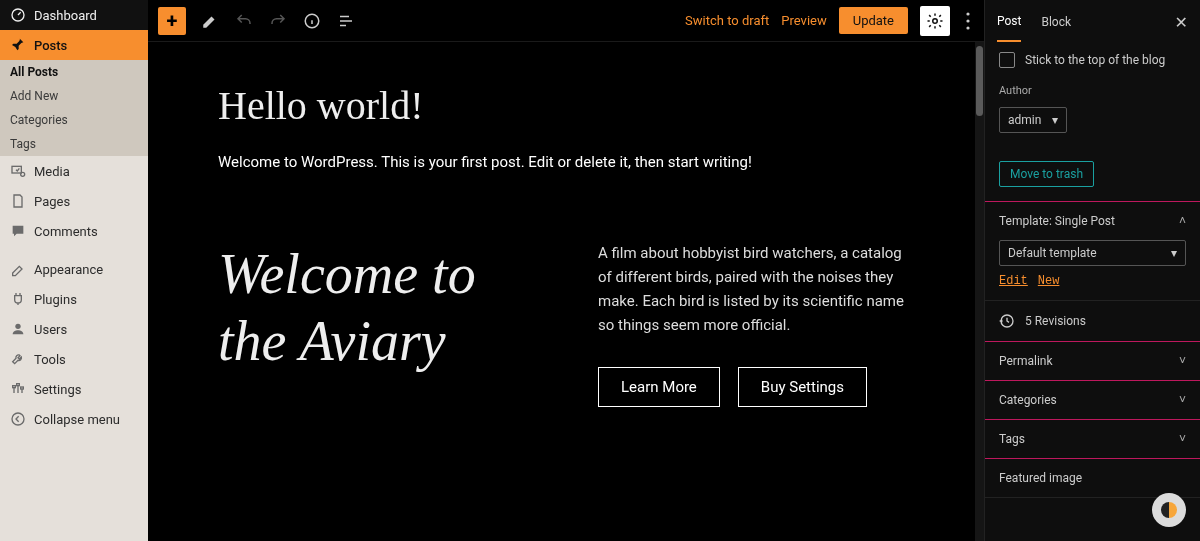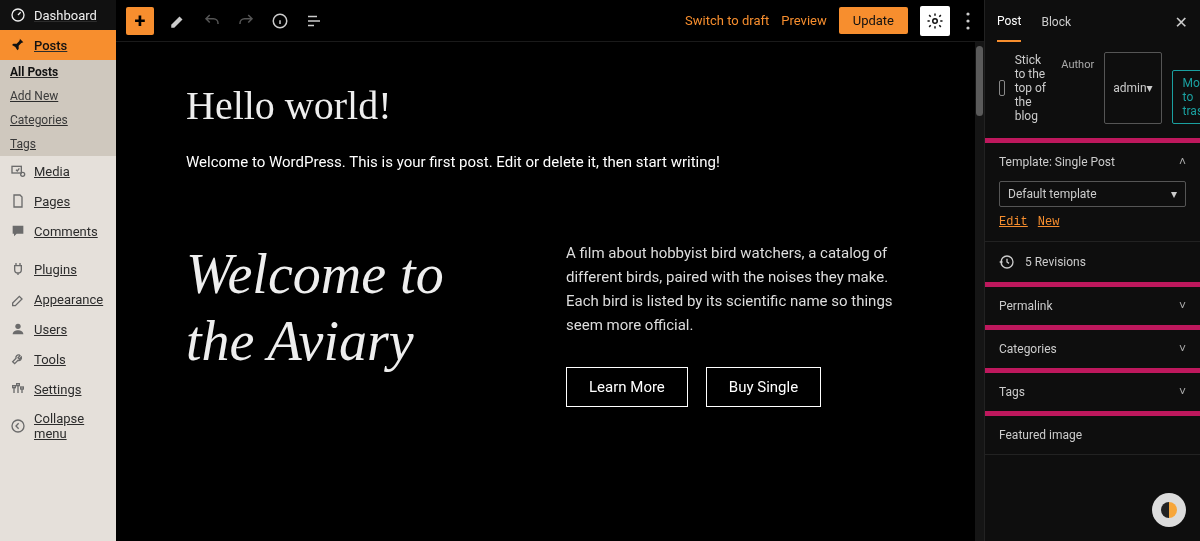--- a/index.html
+++ b/index.html
@@ -1,19 +1,19 @@
 <!DOCTYPE html>
 <html><head>
 <meta charset="utf-8">
 <style>
 * { margin: 0; padding: 0; box-sizing: border-box; font-family: -apple-system, BlinkMacSystemFont, "Segoe UI", Roboto, sans-serif; }
 body { display: flex; width: 1200px; height: 541px; background: #000; color: #fff; overflow: hidden; }
 
 
-.admin-sidebar { width: 116px; background: #e5e0da; color: #2c2c2c; display: flex; flex-direction: column; font-size: 13px; text-decoration: underline; }
+.admin-sidebar { width: 148px; background: #e5e0da; color: #2c2c2c; display: flex; flex-direction: column; font-size: 13px; }
 .admin-sidebar .item { display: flex; align-items: center; gap: 8px; padding: 7px 10px; cursor: pointer; }
 .admin-sidebar .item .icon { width: 16px; height: 16px; display: flex; align-items: center; justify-content: center; color: #6b6b6b; }
 .admin-sidebar .item.dark { background: #111; color: #f0f0f0; }
 .admin-sidebar .item.dark .icon { color: #f0f0f0; }
 .admin-sidebar .item.active { background: #f78e2e; color: #111; font-weight: 500; position: relative; }
 .admin-sidebar .item.active .icon { color: #111; }
 .admin-sidebar .item.active::after { content: ""; position: absolute; right: -6px; top: 50%; transform: translateY(-50%); border-left: 6px solid #f78e2e; border-top: 6px solid transparent; border-bottom: 6px solid transparent; }
 .admin-sidebar .sub { background: #cfc8be; padding: 5px 10px 5px 10px; font-size: 12px; color: #3a3a3a; cursor: pointer; }
 .admin-sidebar .sub.current { font-weight: 700; color: #111; }
 .admin-sidebar .gap { height: 8px; }
@@ -44,28 +44,28 @@
 
 .vscroll { position: absolute; right: 0; top: 42px; bottom: 0; width: 9px; background: #151515; }
 .vscroll .thumb { position: absolute; left: 1px; right: 1px; top: 4px; height: 70px; background: #5a5a5a; border-radius: 4px; }
 
 
 .panel { width: 216px; background: #0e0e0e; color: #ccc; font-size: 12px; display: flex; flex-direction: column; border-left: 1px solid #222; overflow-y: auto; }
 .panel-tabs { display: flex; align-items: center; padding: 0 12px; height: 44px; gap: 20px; position: relative; }
 .panel-tab { color: #ccc; cursor: pointer; padding: 12px 0; }
 .panel-tab.active { color: #fff; border-bottom: 2px solid #f78e2e; }
 .panel-close { margin-left: auto; color: #ccc; cursor: pointer; font-size: 16px; }
-.panel-body { padding: 8px 14px 14px; display: flex; flex-direction: row; gap: 10px; }
+.panel-body { padding: 8px 14px 14px; display: flex; flex-direction: column; gap: 10px; }
 .chk-row { display: flex; align-items: center; gap: 10px; }
 .chk { width: 16px; height: 16px; border: 1.5px solid #888; border-radius: 2px; cursor: pointer; }
 .field-label { font-size: 11px; color: #aaa; margin-top: 6px; }
 .select { border: 1px solid #555; padding: 5px 8px; border-radius: 2px; display: flex; align-items: center; justify-content: space-between; cursor: pointer; font-size: 12px; }
 .select.small { width: 68px; }
 .move-trash { border: 1px solid #1aa0a0; color: #1aa0a0; padding: 5px 10px; border-radius: 2px; width: fit-content; cursor: pointer; font-size: 12px; margin-top: 18px; }
-.panel-section { border-top: 5px solid #be185d; padding: 12px 14px; display: flex; align-items: center; justify-content: space-between; cursor: pointer; }
+.panel-section { border-top: 1px solid #be185d; padding: 12px 14px; display: flex; align-items: center; justify-content: space-between; cursor: pointer; }
 .panel-section .chev { color: #aaa; }
 .panel-subblock { padding: 0 14px 12px; display: flex; flex-direction: column; gap: 8px; text-align: center; }
 .link-row { display: flex; gap: 10px; }
 .link-row a { color: #f78e2e; text-decoration: underline; cursor: pointer; font-size: 12px; font-family: Liberation Mono, monospace; }
 .rev-row { display: flex; align-items: center; gap: 10px; padding: 12px 14px; border-top: 1px solid #222; cursor: pointer; }
 
 .float-btn { position: absolute; right: 14px; bottom: 14px; width: 34px; height: 34px; border-radius: 50%; background: #dcdcdc; display: flex; align-items: center; justify-content: center; cursor: pointer; }
 .float-btn .half { width: 16px; height: 16px; border-radius: 50%; background: linear-gradient(90deg, #222 50%, #f7a63a 50%); }
 
 svg { display: block; }
@@ -118,32 +118,32 @@
         <svg width="16" height="16" viewBox="0 0 24 24" fill="currentColor">
           <path d="M4 4h16v12H10l-4 4v-4H4z"></path>
         </svg>
       </span>
     <span>Comments</span>
   </div>
   <div class="gap"></div>
   <div class="item">
     <span class="icon">
         <svg width="16" height="16" viewBox="0 0 24 24" fill="none" stroke="currentColor" stroke-width="2">
+          <path d="M4 18l10-10 4 4-10 10H4v-4z"></path>
+        </svg>
+      </span>
+    <span>Appearance</span>
+  </div>
+  <div class="item">
+    <span class="icon">
+        <svg width="16" height="16" viewBox="0 0 24 24" fill="none" stroke="currentColor" stroke-width="2">
           <path d="M9 3v4M15 3v4M7 7h10v6a5 5 0 01-10 0V7zM12 18v3"></path>
         </svg>
       </span>
     <span>Plugins</span>
-  </div>
-  <div class="item">
-    <span class="icon">
-        <svg width="16" height="16" viewBox="0 0 24 24" fill="none" stroke="currentColor" stroke-width="2">
-          <path d="M4 18l10-10 4 4-10 10H4v-4z"></path>
-        </svg>
-      </span>
-    <span>Appearance</span>
   </div>
   <div class="item">
     <span class="icon">
         <svg width="16" height="16" viewBox="0 0 24 24" fill="currentColor">
           <circle cx="12" cy="8" r="4"></circle>
           <path d="M4 20c0-4 4-6 8-6s8 2 8 6"></path>
         </svg>
       </span>
     <span>Users</span>
   </div>
@@ -231,21 +231,21 @@
   <div class="canvas">
     <div class="canvas-inner">
       <h1 class="post-title">Hello world!</h1>
       <p class="post-para">Welcome to WordPress. This is your first post. Edit or delete it, then start writing!</p>
       <div class="hero">
         <div class="hero-title">Welcome to the Aviary</div>
         <div class="hero-right">
           <p class="hero-desc">A film about hobbyist bird watchers, a catalog of different birds, paired with the noises they make. Each bird is listed by its scientific name so things seem more official.</p>
           <div class="hero-buttons">
             <div class="hero-btn">Learn More</div>
-            <div class="hero-btn">Buy Single</div>
+            <div class="hero-btn">Buy Settings</div>
           </div>
         </div>
       </div>
     </div>
   </div>
 
   <div class="vscroll">
     <div class="thumb"></div>
   </div>
 </main>

